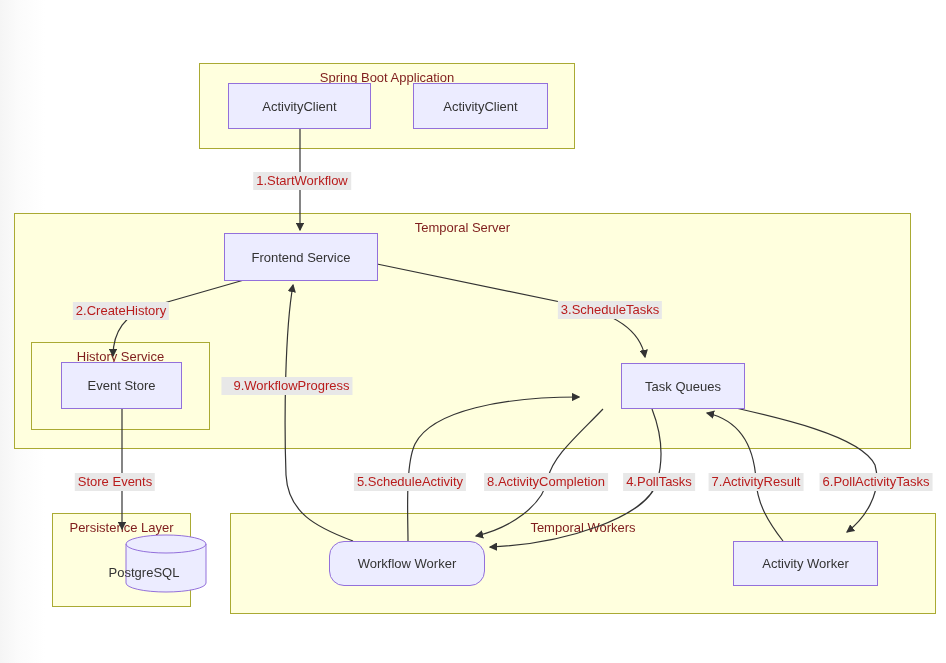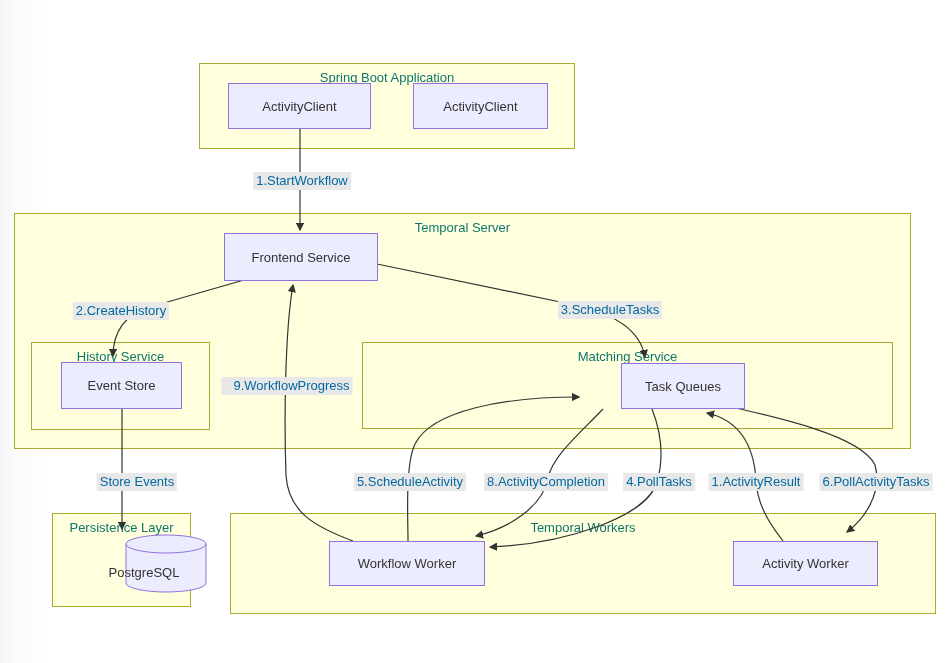--- a/index.html
+++ b/index.html
@@ -3,79 +3,76 @@
 <meta charset="utf-8">
 <style>
   html,body{margin:0;padding:0;background:#ffffff;}
   .canvas{
     position:relative;width:946px;height:663px;overflow:hidden;
     background:linear-gradient(90deg,#f5f5f5 0px,#fbfbfb 18px,#ffffff 45px);
     font-family:"Liberation Sans","DejaVu Sans",sans-serif;
     color:#333333;
   }
   .cluster{position:absolute;background:#ffffde;border:1px solid #aaaa33;box-sizing:border-box;}
-  .cluster-title{position:absolute;left:0;right:0;top:6px;text-align:center;font-size:13px;color:#0f766e;white-space:nowrap;}
+  .cluster-title{position:absolute;left:0;right:0;top:6px;text-align:center;font-size:13px;color:#7f1d1d;white-space:nowrap;}
   .z1{z-index:1}.z2{z-index:2}
   svg.edges{position:absolute;left:0;top:0;z-index:3;}
   .node{
     position:absolute;background:#ECECFF;border:1px solid #9370DB;box-sizing:border-box;
     display:flex;align-items:center;justify-content:center;
     font-size:13px;color:#333;z-index:4;white-space:nowrap;
   }
   .cyl{position:absolute;z-index:4;padding-left:44px;}
   .cyl .cyl-label{position:absolute;left:0;right:0;top:31px;text-align:center;font-size:13px;color:#333;}
   .edge-label{
     position:absolute;transform:translate(-50%,-50%);z-index:5;
-    background:#e8e8e8;color:#0369a1;font-size:13px;line-height:16px;
+    background:#e8e8e8;color:#b91c1c;font-size:13px;line-height:16px;
     padding:1px 3px;white-space:nowrap;
   }
   
   #c-sb{left:199px;top:63px;width:376px;height:86px;}
   #c-ts{left:14px;top:213px;width:897px;height:236px;}
   #c-hs{left:31px;top:342px;width:179px;height:88px;}
   #c-ms{left:362px;top:342px;width:531px;height:87px;}
   #c-pl{left:52px;top:513px;width:139px;height:94px;}
   #c-tw{left:230px;top:513px;width:706px;height:101px;}
   
   #n-wc{left:228px;top:83px;width:143px;height:46px;}
   #n-ac{left:413px;top:83px;width:135px;height:46px;}
   #n-fs{left:224px;top:233px;width:154px;height:48px;}
   #n-es{left:61px;top:362px;width:121px;height:47px;}
   #n-tq{left:585px;top:363px;width:124px;height:46px;margin-left:36px;}
-  #n-ww{left:329px;top:541px;width:156px;height:45px;}
+  #n-ww{left:329px;top:541px;width:156px;height:45px;border-radius:15px;}
   #n-aw{left:733px;top:541px;width:145px;height:45px;}
   #n-pg{left:81px;top:534px;width:82px;height:59px;}
   
   #l-1{left:302px;top:181px;}
   #l-2{left:121px;top:311px;}
   #l-3{left:610px;top:310px;}
   #l-9{left:287px;top:386px;padding-left:12px;}
-  #l-se{left:137px;top:482px;}
+  #l-se{left:115px;top:482px;}
   #l-5{left:410px;top:482px;}
   #l-8{left:546px;top:482px;}
   #l-4{left:659px;top:482px;}
   #l-7{left:756px;top:482px;}
   #l-6{left:876px;top:482px;}
 </style>
 </head>
 <body>
 
 <div class="canvas">
 
   <div class="cluster z1" id="c-sb">
     <div class="cluster-title">Spring Boot Application</div>
   </div>
   <div class="cluster z1" id="c-ts">
     <div class="cluster-title">Temporal Server</div>
   </div>
   <div class="cluster z2" id="c-hs">
     <div class="cluster-title">History Service</div>
-  </div>
-  <div class="cluster z2" id="c-ms">
-    <div class="cluster-title">Matching Service</div>
   </div>
   <div class="cluster z1" id="c-pl">
     <div class="cluster-title">Persistence Layer</div>
   </div>
   <div class="cluster z1" id="c-tw">
     <div class="cluster-title">Temporal Workers</div>
   </div>
 
   <svg class="edges" width="946" height="663" viewBox="0 0 946 663">
     <defs>
@@ -114,16 +111,16 @@
   </div>
 
   <div class="edge-label" id="l-1">1.StartWorkflow</div>
   <div class="edge-label" id="l-2">2.CreateHistory</div>
   <div class="edge-label" id="l-3">3.ScheduleTasks</div>
   <div class="edge-label" id="l-9">9.WorkflowProgress</div>
   <div class="edge-label" id="l-se">Store Events</div>
   <div class="edge-label" id="l-5">5.ScheduleActivity</div>
   <div class="edge-label" id="l-8">8.ActivityCompletion</div>
   <div class="edge-label" id="l-4">4.PollTasks</div>
-  <div class="edge-label" id="l-7">1.ActivityResult</div>
+  <div class="edge-label" id="l-7">7.ActivityResult</div>
   <div class="edge-label" id="l-6">6.PollActivityTasks</div>
 
 </div>
 
 </body></html>

